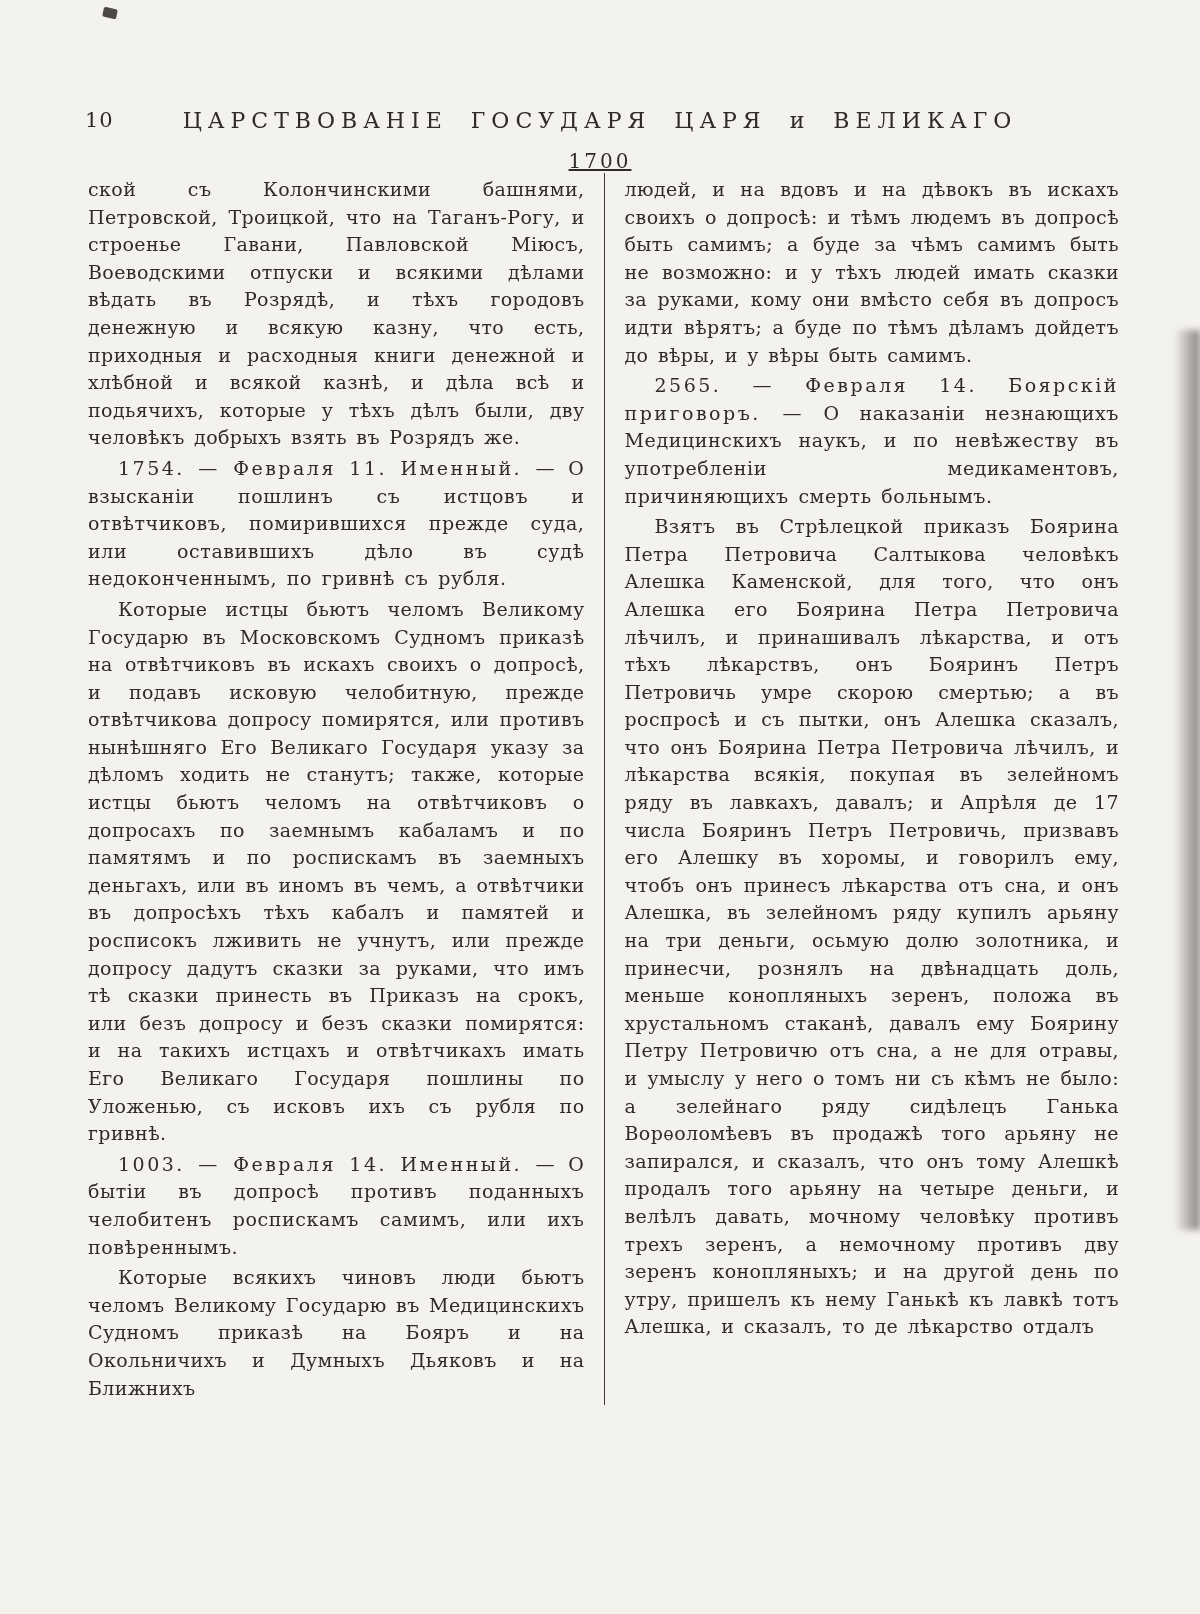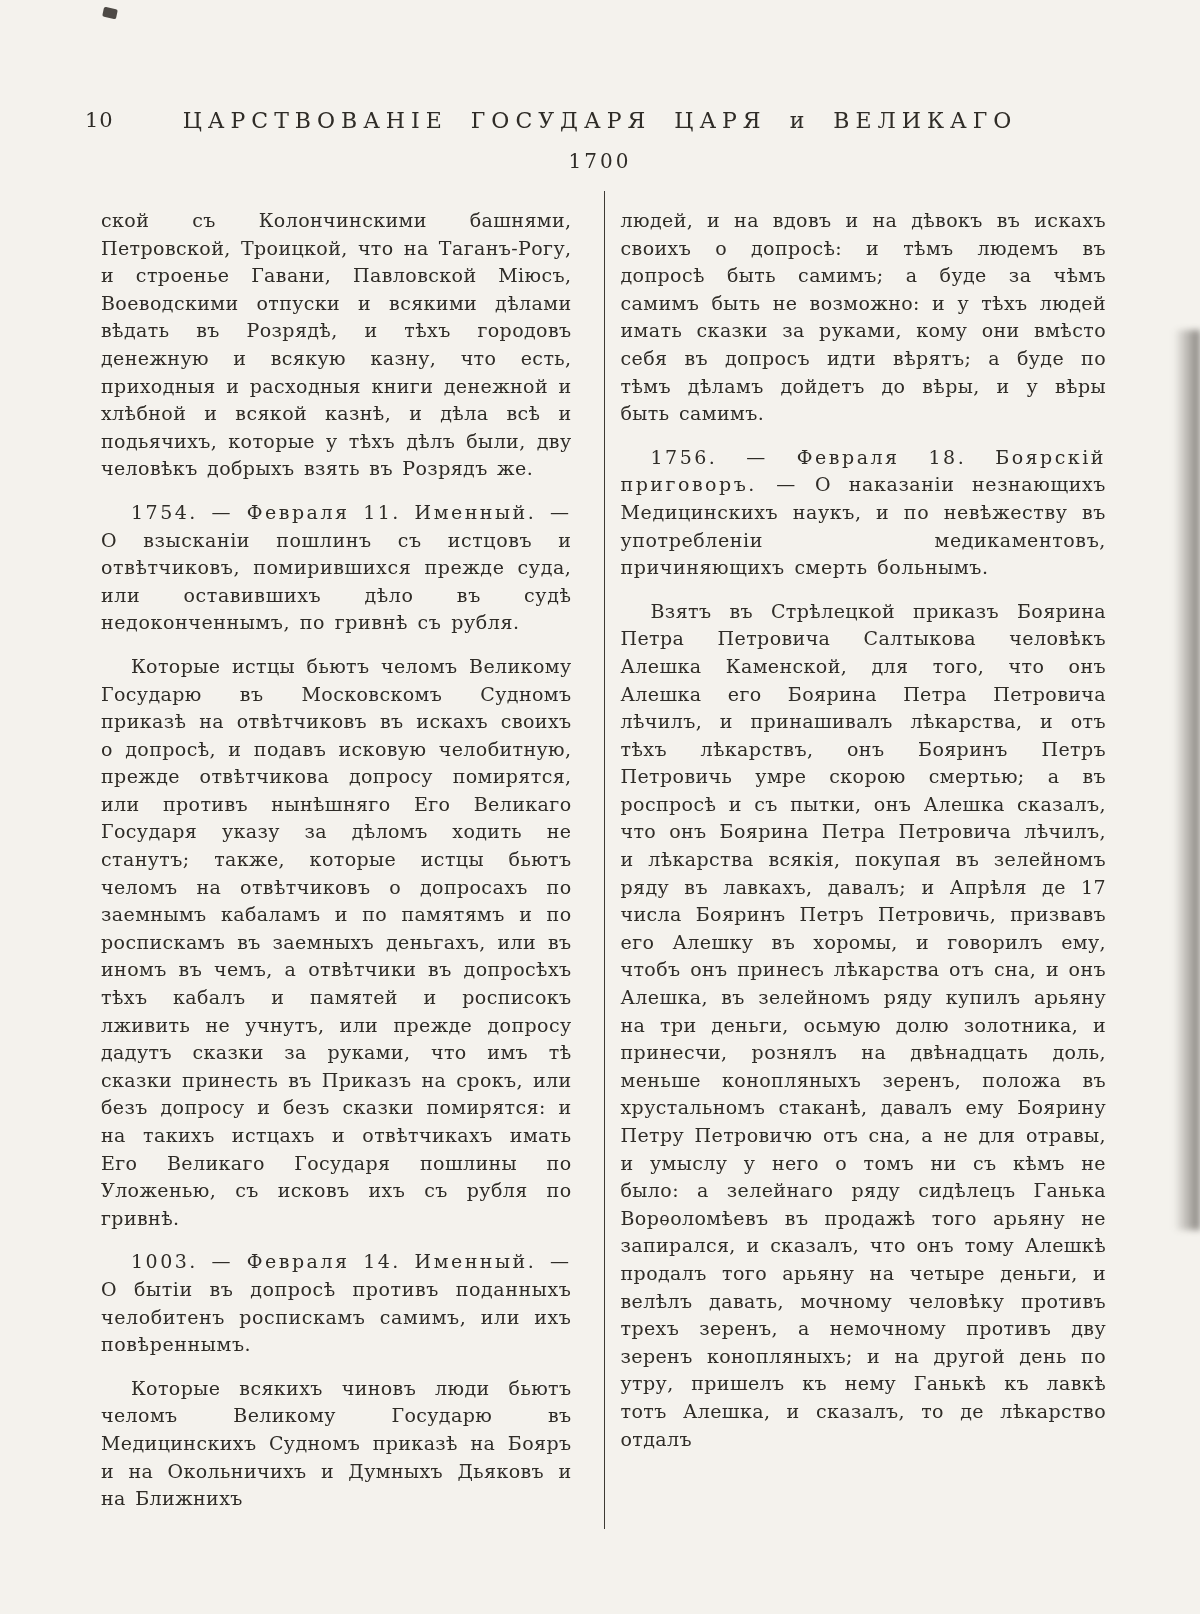--- a/index.html
+++ b/index.html
@@ -45,21 +45,21 @@
     letter-spacing: 6px;
     word-spacing: 10px;
     white-space: nowrap;
     margin-top: 14px;
   }
   .year-line {
     text-align: center;
     font-size: 20px;
     letter-spacing: 3px;
     margin-top: 16px;
-    margin-bottom: 18px;
+    text-decoration: underline;
   }
   .columns {
     display: flex;
     align-items: stretch;
     padding: 0 78px 70px 85px;
     box-sizing: border-box;
   }
   .col {
     width: 50%;
     box-sizing: border-box;
@@ -67,23 +67,24 @@
     line-height: 27.6px;
     text-align: justify;
     letter-spacing: 0.4px;
     word-spacing: 3px;
   }
   .col-left {
     padding-right: 16px;
   }
   .col-right {
     border-left: 1.5px solid #3d3a34;
+    padding-left: 17px;
   }
   .col p {
-    margin: 16px;
+    margin: 3px;
     text-indent: 30px;
   }
   .col p.cont {
     text-indent: 0;
   }
   .entry-label {
     font-style: normal;
     letter-spacing: 2.5px;
   }
   .entry-title {
@@ -120,18 +121,18 @@
     <div class="col col-left">
       <p class="cont">ской съ Колончинскими башнями, Петровской, Троицкой, что на Таганъ-Рогу, и строенье Гавани, Павловской Міюсъ, Воеводскими отпуски и всякими дѣлами вѣдать въ Розрядѣ, и тѣхъ городовъ денежную и всякую казну, что есть, приходныя и расходныя книги денежной и хлѣбной и всякой казнѣ, и дѣла всѣ и подьячихъ, которые у тѣхъ дѣлъ были, дву человѣкъ добрыхъ взять въ Розрядъ же.</p>
       <p><span class="entry-label">1754. — Февраля 11. Именный. —</span> <span class="entry-title">О взысканіи пошлинъ съ истцовъ и отвѣтчиковъ, помирившихся прежде суда, или оставившихъ дѣло въ судѣ недоконченнымъ, по гривнѣ съ рубля.</span></p>
       <p>Которые истцы бьютъ челомъ Великому Государю въ Московскомъ Судномъ приказѣ на отвѣтчиковъ въ искахъ своихъ о допросѣ, и подавъ исковую челобитную, прежде отвѣтчикова допросу помирятся, или противъ нынѣшняго Его Великаго Государя указу за дѣломъ ходить не станутъ; также, которые истцы бьютъ челомъ на отвѣтчиковъ о допросахъ по заемнымъ кабаламъ и по памятямъ и по роспискамъ въ заемныхъ деньгахъ, или въ иномъ въ чемъ, а отвѣтчики въ допросѣхъ тѣхъ кабалъ и памятей и росписокъ лживить не учнутъ, или прежде допросу дадутъ сказки за руками, что имъ тѣ сказки принесть въ Приказъ на срокъ, или безъ допросу и безъ сказки помирятся: и на такихъ истцахъ и отвѣтчикахъ имать Его Великаго Государя пошлины по Уложенью, съ исковъ ихъ съ рубля по гривнѣ.</p>
       <p><span class="entry-label">1003. — Февраля 14. Именный. —</span> <span class="entry-title">О бытіи въ допросѣ противъ поданныхъ челобитенъ роспискамъ самимъ, или ихъ повѣреннымъ.</span></p>
       <p>Которые всякихъ чиновъ люди бьютъ челомъ Великому Государю въ Медицинскихъ Судномъ приказѣ на Бояръ и на Окольничихъ и Думныхъ Дьяковъ и на Ближнихъ</p>
     </div>
 
     <div class="col col-right">
       <p class="cont">людей, и на вдовъ и на дѣвокъ въ искахъ своихъ о допросѣ: и тѣмъ людемъ въ допросѣ быть самимъ; а буде за чѣмъ самимъ быть не возможно: и у тѣхъ людей имать сказки за руками, кому они вмѣсто себя въ допросъ идти вѣрятъ; а буде по тѣмъ дѣламъ дойдетъ до вѣры, и у вѣры быть самимъ.</p>
-      <p><span class="entry-label">1756. — Февраля 18. Боярскій приговоръ. —</span> <span class="entry-title">О наказаніи незнающихъ Медицинскихъ наукъ, и по невѣжеству въ употребленіи медикаментовъ, причиняющихъ смерть больнымъ.</span></p>
+      <p><span class="entry-label">2565. — Февраля 14. Боярскій приговоръ. —</span> <span class="entry-title">О наказаніи незнающихъ Медицинскихъ наукъ, и по невѣжеству въ употребленіи медикаментовъ, причиняющихъ смерть больнымъ.</span></p>
       <p>Взятъ въ Стрѣлецкой приказъ Боярина Петра Петровича Салтыкова человѣкъ Алешка Каменской, для того, что онъ Алешка его Боярина Петра Петровича лѣчилъ, и принашивалъ лѣкарства, и отъ тѣхъ лѣкарствъ, онъ Бояринъ Петръ Петровичь умре скорою смертью; а въ роспросѣ и съ пытки, онъ Алешка сказалъ, что онъ Боярина Петра Петровича лѣчилъ, и лѣкарства всякія, покупая въ зелейномъ ряду въ лавкахъ, давалъ; и Апрѣля де 17 числа Бояринъ Петръ Петровичь, призвавъ его Алешку въ хоромы, и говорилъ ему, чтобъ онъ принесъ лѣкарства отъ сна, и онъ Алешка, въ зелейномъ ряду купилъ арьяну на три деньги, осьмую долю золотника, и принесчи, рознялъ на двѣнадцать доль, меньше конопляныхъ зеренъ, положа въ хрустальномъ стаканѣ, давалъ ему Боярину Петру Петровичю отъ сна, а не для отравы, и умыслу у него о томъ ни съ кѣмъ не было: а зелейнаго ряду сидѣлецъ Ганька Ворѳоломѣевъ въ продажѣ того арьяну не запирался, и сказалъ, что онъ тому Алешкѣ продалъ того арьяну на четыре деньги, и велѣлъ давать, мочному человѣку противъ трехъ зеренъ, а немочному противъ дву зеренъ конопляныхъ; и на другой день по утру, пришелъ къ нему Ганькѣ къ лавкѣ тотъ Алешка, и сказалъ, то де лѣкарство отдалъ</p>
     </div>
 
   </div>
 </div>
 
 </body></html>

